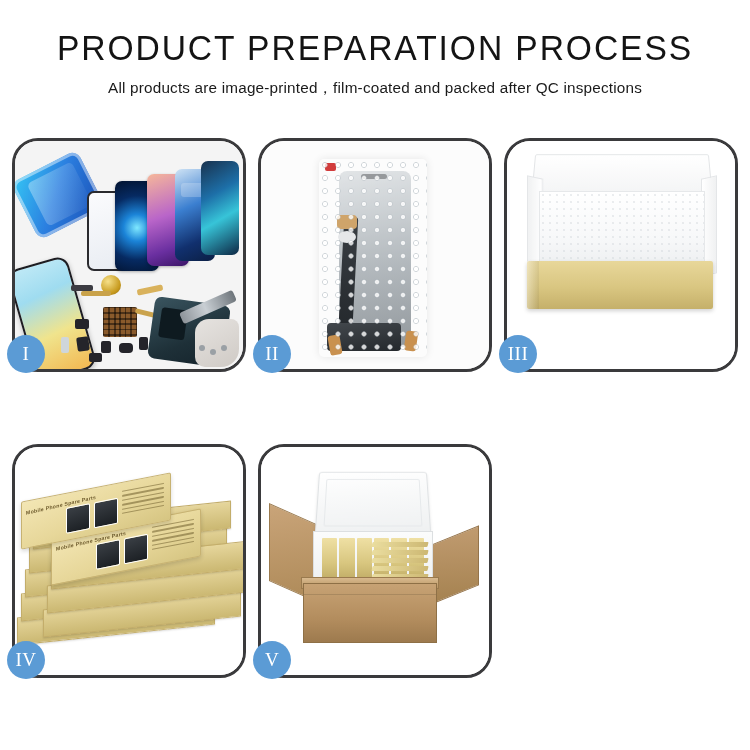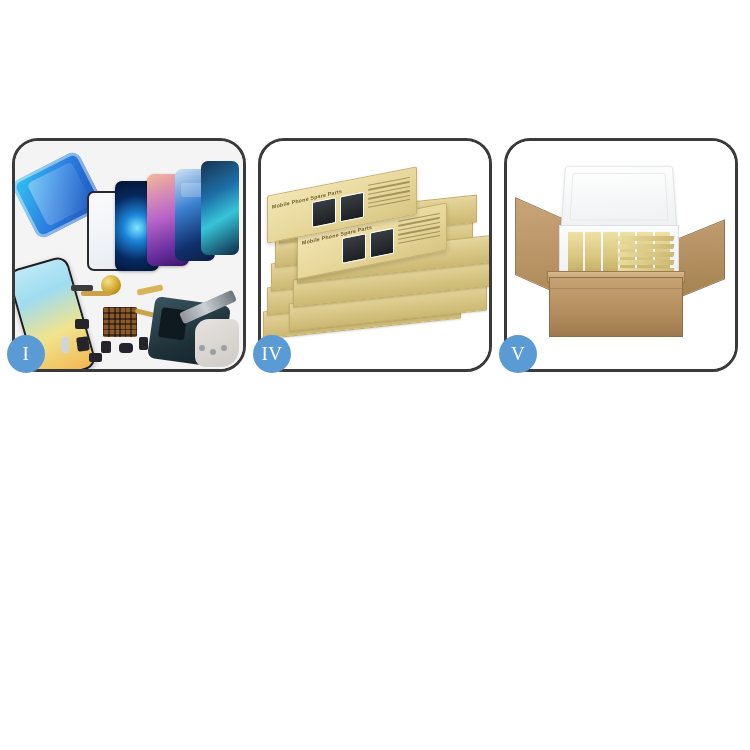--- a/index.html
+++ b/index.html
@@ -436,20 +436,24 @@
   .p6 .tape{
     position:absolute;left:112px;top:14px;width:52px;height:22px;
     background:rgba(255,255,255,.55);transform:skewY(-16deg);border-radius:2px;
   }
 </style>
 </head>
 <body>
 
 <div class="page">
 
+  <div class="header">
+    <div class="title">PRODUCT PREPARATION PROCESS</div>
+    <div class="subtitle">All products are image-printed，film-coated and packed after QC inspections</div>
+  </div>
 
   <div class="grid">
 
     <div class="panel">
       <div class="panel-inner p1">
         <div class="sheetA"></div>
         <div class="glass"></div>
         <div class="ph-b"></div>
         <div class="ph-c"></div>
         <div class="ph-d"></div>
@@ -473,21 +477,51 @@
         <div class="hand"></div>
         <div class="screws">
             <span></span>
             <span></span>
             <span></span>
           </div>
       </div>
       <div class="badge">I</div>
     </div>
 
-
+    <div class="panel">
+      <div class="panel-inner p2">
+        <div class="bag">
+          <div class="lcd"></div>
+          <div class="redtag"></div>
+          <div class="cable"></div>
+          <div class="conn"></div>
+          <div class="conn2"></div>
+          <div class="base"></div>
+          <div class="gold1"></div>
+          <div class="gold2"></div>
+          <div class="wrapov"></div>
+        </div>
+      </div>
+      <div class="badge">II</div>
+    </div>
+
+    <div class="panel">
+      <div class="panel-inner p3">
+        <div class="lid"></div>
+        <div class="flapL"></div>
+        <div class="flapR"></div>
+        <div class="foamback">
+          <div class="foamtex"></div>
+        </div>
+        <div class="goldtray">
+          
+        </div>
+      </div>
+      <div class="badge">III</div>
+    </div>
 
     <div class="panel">
       <div class="panel-inner p4">
         <div class="stack">
           <div class="bx side l5"></div>
           <div class="bx side l4"></div>
           <div class="bx side l3"></div>
           <div class="bx side l2"></div>
           <div class="bx side l1"></div>
           <div class="bx side r4"></div>

